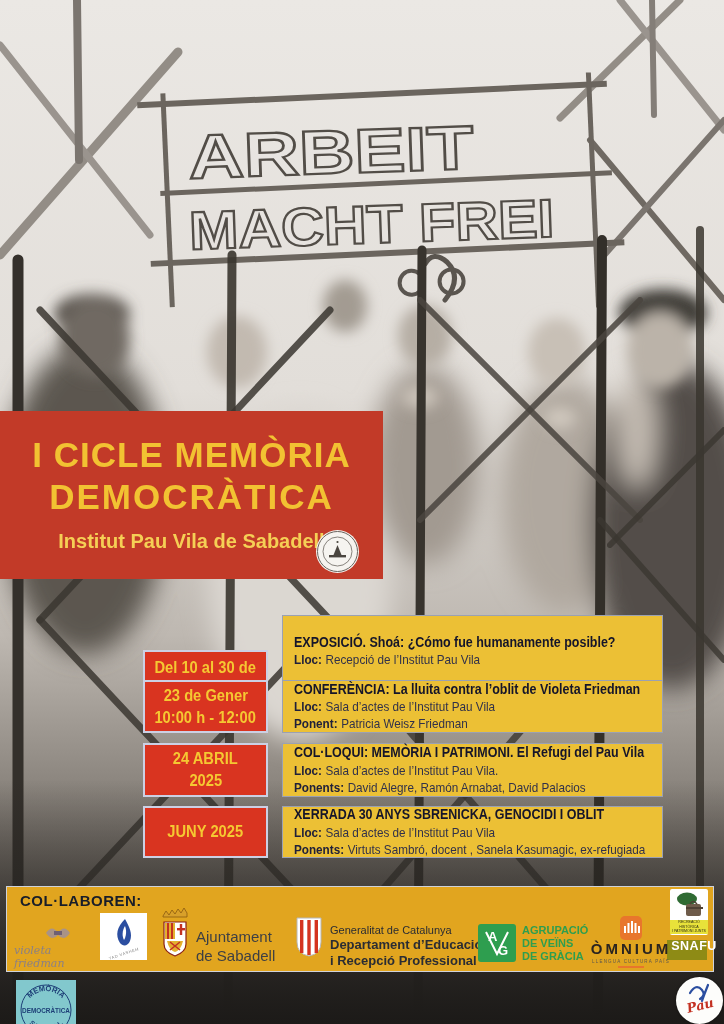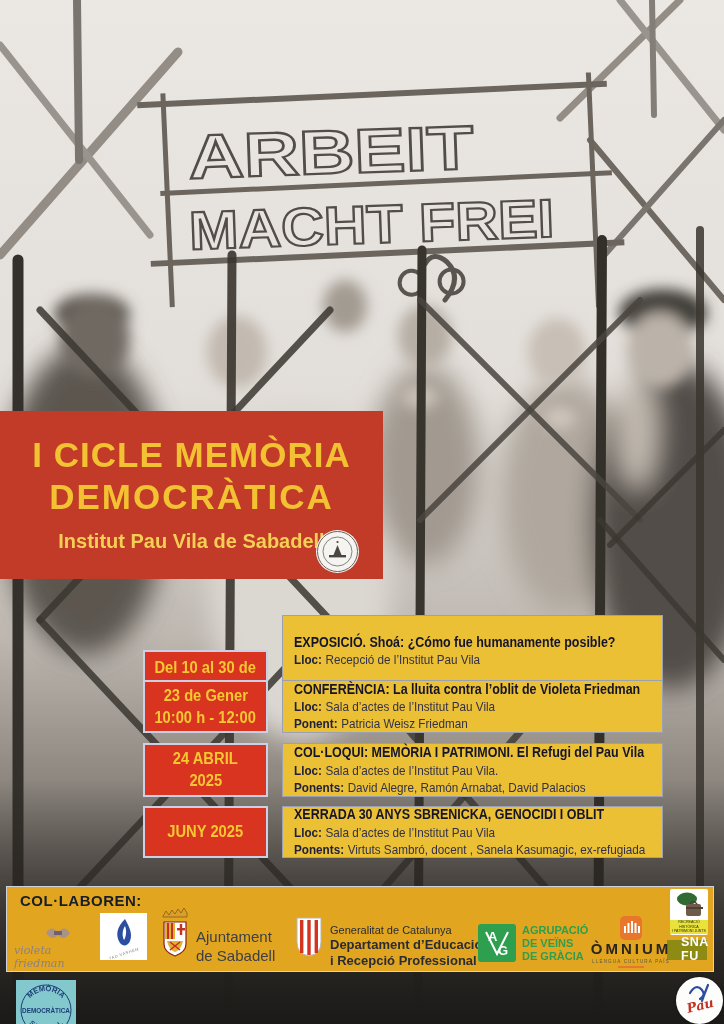--- a/index.html
+++ b/index.html
@@ -47,21 +47,21 @@
   .gen-text{color:#2a2c33;font-size:11px;line-height:1.2;}
   .gen-text .b{font-weight:bold;font-size:13px;}
   .avg-text{color:#2e9e4f;font-weight:bold;font-size:11px;line-height:1.2;}
   .omnium-name{color:#2a2420;font-weight:bold;font-size:15px;letter-spacing:3px;}
   .omnium-tag{color:#5c564e;font-size:4.5px;letter-spacing:1.2px;margin-top:2px;}
   .omnium-dash{width:26px;height:2px;background:#e8762c;margin-top:2px;}
   .recre-cap{background:#e8e23a;color:#2c2c14;font-size:3.6px;line-height:1.25;
              text-align:center;width:100%;}
   .snafu{position:absolute;left:667px;top:940px;width:40px;height:20px;background:#8e8b15;
          color:#fff;font-weight:bold;font-size:12.5px;line-height:1.1;z-index:3;
-         display:flex;flex-direction:column;justify-content:center;padding-left:14px;letter-spacing:.5px;}
+         display:flex;flex-direction:row;justify-content:center;padding-left:14px;letter-spacing:.5px;}
   .stamp{left:16px;top:980px;width:60px;height:48px;z-index:4;}
   .pau-badge{left:676px;top:977px;width:47px;height:47px;border-radius:50%;background:#fdfdfb;
              z-index:4;box-shadow:0 0 3px rgba(0,0,0,.4);}
 </style>
 </head>
 <body>
 
 <div id="poster">
 
   <svg class="abs" style="left:0;top:0;z-index:1;" width="724" height="1024" viewBox="0 0 724 1024">

